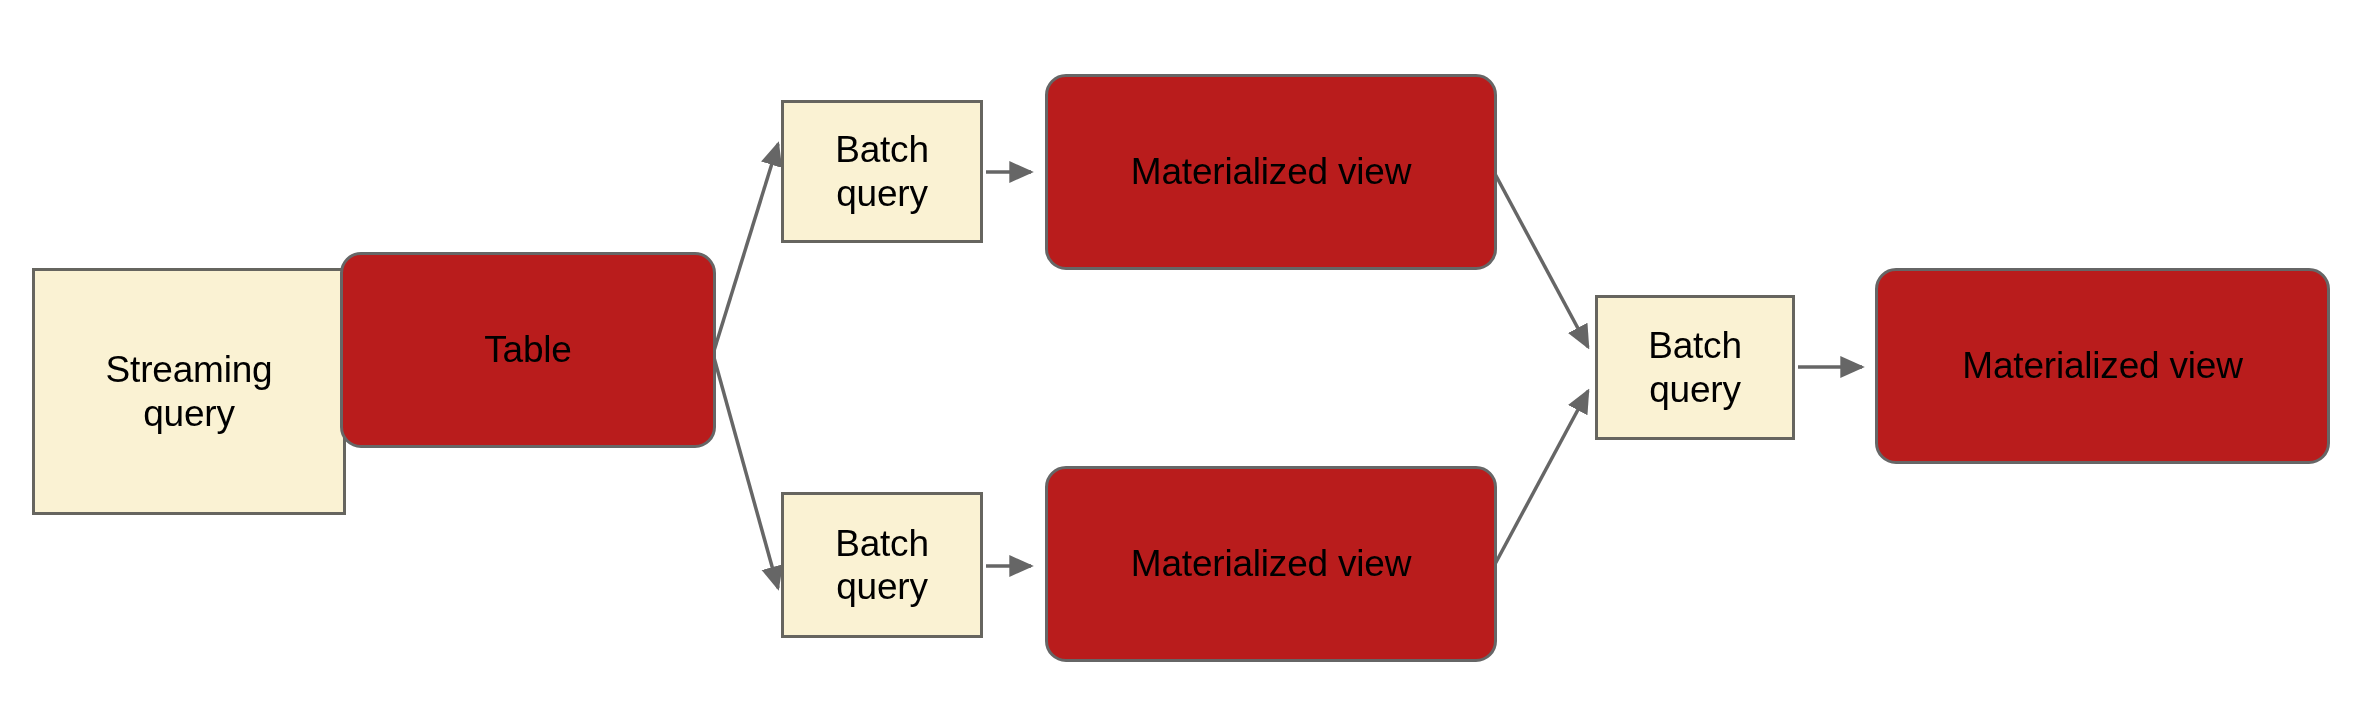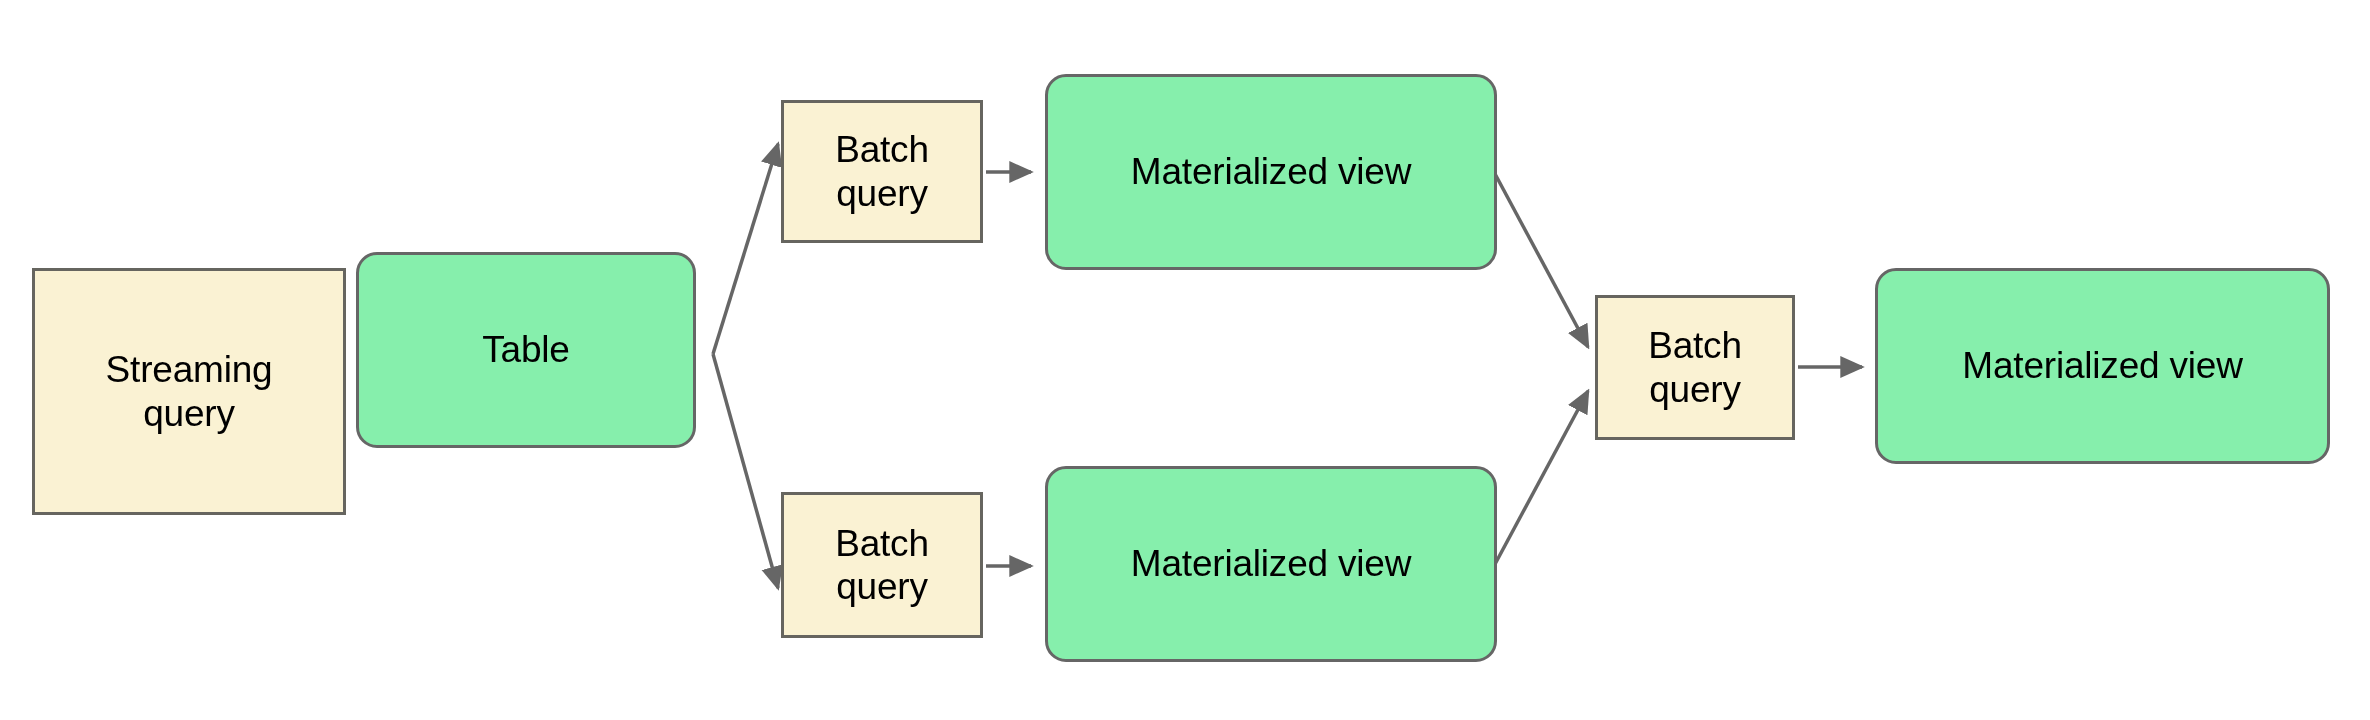--- a/index.html
+++ b/index.html
@@ -36,21 +36,21 @@
     font-size: 37px;
     line-height: 1.17;
     letter-spacing: -0.2px;
     white-space: pre-line;
   }
   .node.yellow {
     background: #faf2d3;
     border: 3px solid #66655f;
   }
   .node.green {
-    background: #86efac;
+    background: #b91c1c;
     border: 3px solid #666666;
     border-radius: 21px;
   }
 </style>
 </head>
 <body>
 
 <div id="canvas">
 
   <svg id="edge-layer" viewBox="0 0 2370 720" width="2370" height="720" xmlns="http://www.w3.org/2000/svg">
@@ -91,21 +91,21 @@
     <g>
       <line x1="1798" y1="367" x2="1862" y2="367" stroke="#666666" stroke-width="3.5" marker-end="url(#arrowhead)"></line>
     </g>
   </svg>
 
   <div class="node yellow" style="left:32px; top:268px; width:314px; height:247px;">
     <span>Streaming
 query</span>
   </div>
 
-  <div class="node green" style="left:356px; top:252px; width:340px; height:196px;">
+  <div class="node green" style="left:340px; top:252px; width:376px; height:196px;">
     <span>Table</span>
   </div>
 
   <div class="node yellow" style="left:781px; top:100px; width:202px; height:143px;">
     <span>Batch
 query</span>
   </div>
 
   <div class="node green" style="left:1045px; top:74px; width:452px; height:196px;">
     <span>Materialized view</span>

